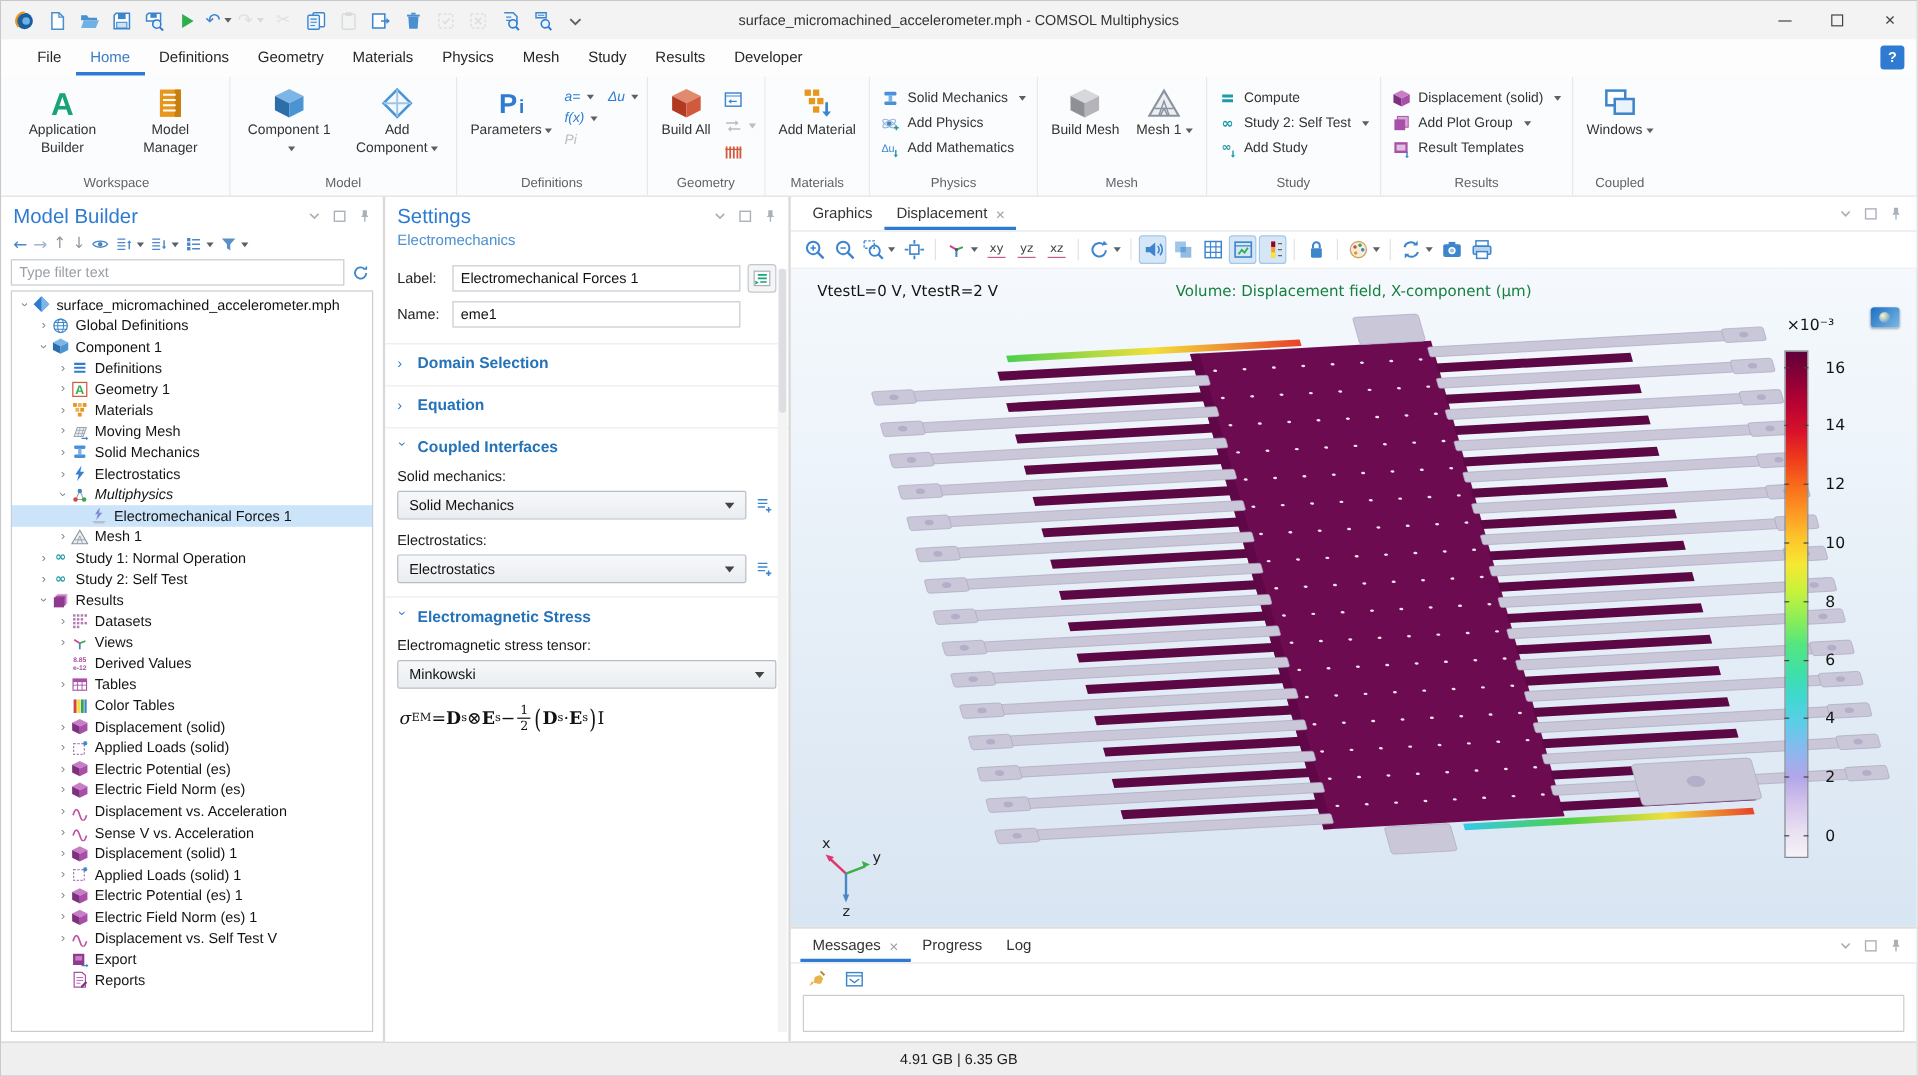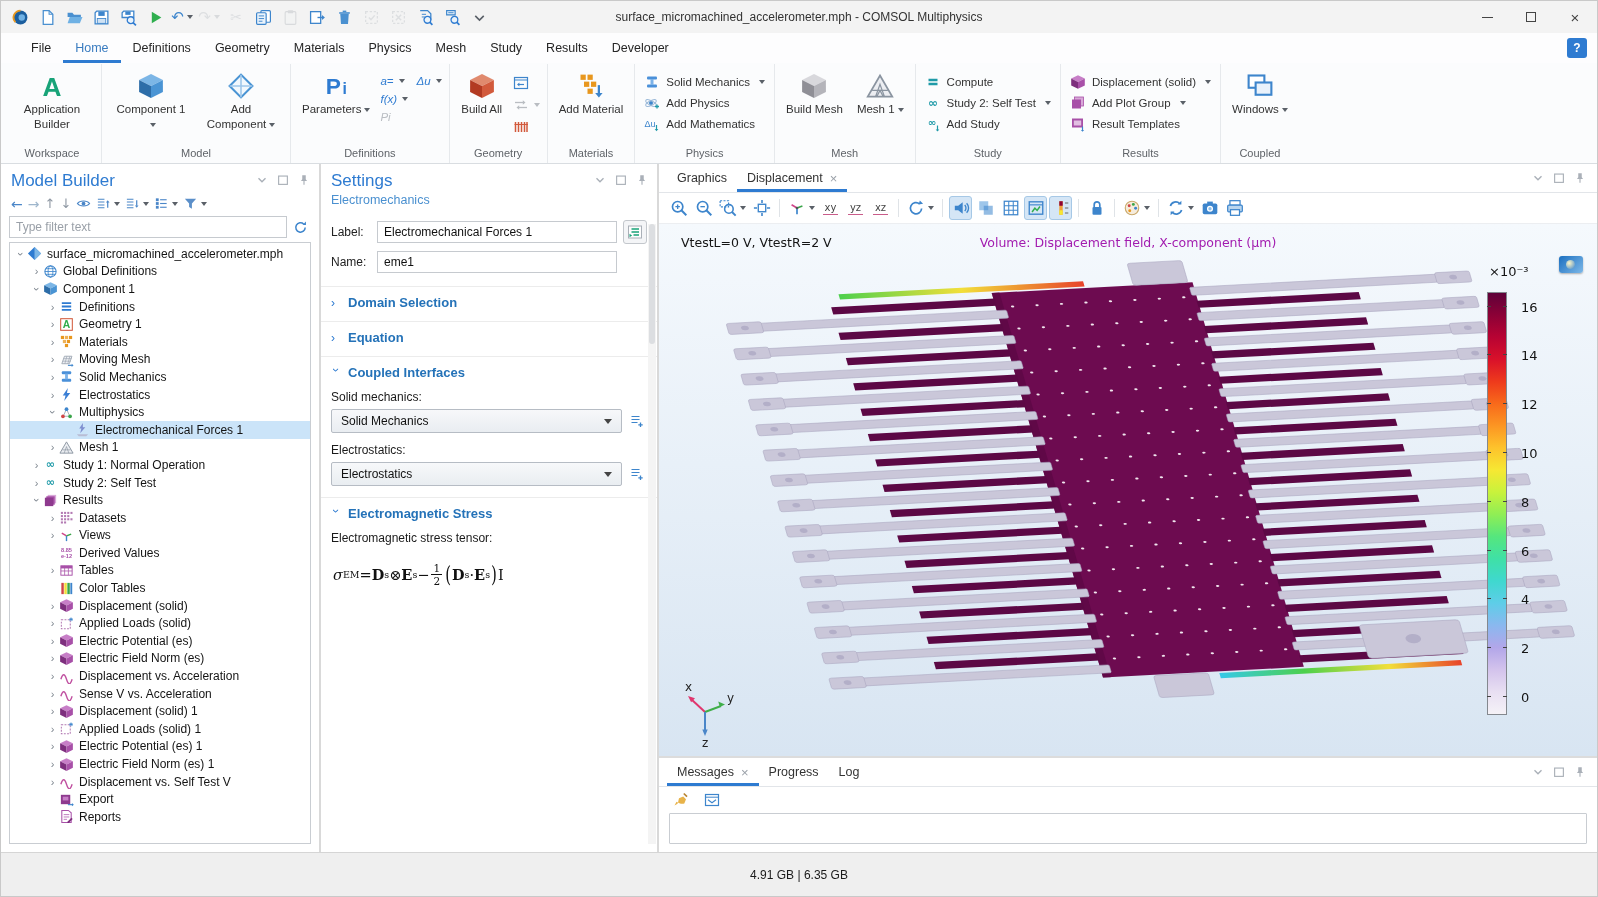--- a/index.html
+++ b/index.html
@@ -93,37 +93,37 @@
 .tab.active{box-shadow:inset 0 -3px 0 #2e7bd1}
 .tclose{color:#9aa0a8;font-size:13px}
 .gtabs .pctrl{position:absolute;right:10px;top:7px}
 .gtools{height:31px;display:flex;align-items:center;gap:2px;padding:0 8px;background:#fff;border-bottom:1px solid #eceef1;flex:none}
 .gbtn{height:24px;min-width:23px;display:inline-flex;align-items:center;justify-content:center;border-radius:3px;border:1px solid transparent;padding:0 1px}
 .gbtn.tog{background:#d5e6f6;border-color:#a6c8e6}
 .vsep{width:1px;height:18px;background:#dfe3e7;margin:0 4px;flex:none}
 .vchip{font:10px "DejaVu Sans",sans-serif;color:#444;border-bottom:1px solid #c95c8a;padding:1px 2px}
 .plot{flex:1;position:relative;overflow:hidden;min-height:0}
 .pann{position:absolute;left:22px;top:11px;font:12.5px "DejaVu Sans",sans-serif;color:#141414}
-.ptit{position:absolute;left:0;right:0;top:11px;text-align:center;font:12.5px "DejaVu Sans",sans-serif;color:#a21caf}
+.ptit{position:absolute;left:0;right:0;top:11px;text-align:center;font:12.5px "DejaVu Sans",sans-serif;color:#15803d}
 .plogo{position:absolute;right:14px;top:32px;width:24px;height:17px;border-radius:3px;background:linear-gradient(135deg,#1b6fc0,#7db8e8);box-shadow:0 1px 2px rgba(0,0,0,.3)}
 .plogo i{position:absolute;left:7px;top:4px;width:9px;height:9px;border-radius:50%;background:radial-gradient(circle at 35% 35%,#fdf6c8,#3d85cc)}
 #scene{position:absolute;inset:0;width:100%;height:100%}
 .legend{position:absolute;right:24px;top:40px;width:110px;height:485px;font-family:"DejaVu Sans",sans-serif;pointer-events:none}
 .lexp{position:absolute;top:0;left:26px;font-size:13px;color:#141414}
 .lbar{position:absolute;left:24px;top:28px;width:20px;height:423px;border:1px solid #84888e}
 .lt{position:absolute;left:58px;font-size:13px;color:#141414;transform:translateY(50%)}
 .ln{position:absolute;width:4px;height:1px;background:#444}
 .triad{position:absolute;left:16px;bottom:8px}
 
 .msgs{height:96px;background:#fff;display:flex;flex-direction:column;border-top:2px solid #dcdcdc;flex:none}
 .mtools{height:23px;display:flex;gap:8px;padding:3px 10px 0;align-items:center;flex:none}
 .minputwrap{flex:1;display:flex;padding:3px 10px 8px}
 .minput{flex:1;border:1px solid #c9cdd2;background:#fff;border-radius:1px}
 
-.statusbar{height:44px;background:#efefef;border-top:1px solid #d5d5d5;display:flex;align-items:center;justify-content:center;font-size:12px;color:#1a1a1a;flex:none}
+.statusbar{height:28px;background:#efefef;border-top:1px solid #d5d5d5;display:flex;align-items:center;justify-content:center;font-size:12px;color:#1a1a1a;flex:none}
 svg{display:block}
 </style>
 </head>
 <body>
 
 <div id="app">
 
   <div class="titlebar">
     <div class="qat" id="qat">
         <span class="qbtn">
@@ -299,20 +299,32 @@
           <div class="rlarge">
             <div class="ric">
               <span style="display: inline-flex; align-items: center; justify-content: center;">
                 <svg width="28" height="28" viewBox="0 0 16 16">
                   <text x="8" y="13.5" font-size="15" font-weight="bold" text-anchor="middle" fill="#18a378" font-family="Liberation Sans">A</text>
                 </svg>
               </span>
             </div>
             <div class="rlabel">Application Builder</div>
           </div>
+          <div class="rlarge">
+            <div class="ric">
+              <span style="display: inline-flex; align-items: center; justify-content: center;">
+                <svg width="28" height="28" viewBox="0 0 16 16">
+                  <rect x="3" y="1.5" width="10" height="13" fill="#e8971e"></rect>
+                  <rect x="10" y="1.5" width="3" height="13" fill="#c97f10"></rect>
+                  <path d="M4.5 4h6M4.5 6.5h6M4.5 9h6M4.5 11.5h6" stroke="#fff" stroke-width="1"></path>
+                </svg>
+              </span>
+            </div>
+            <div class="rlabel">Model Manager</div>
+          </div>
         </div>
         <div class="rglabel">Workspace</div>
       </div>
       <div class="rgroup">
         <div class="rbody">
           <div class="rlarge">
             <div class="ric">
               <span style="display: inline-flex; align-items: center; justify-content: center;">
                 <svg width="28" height="28" viewBox="0 0 16 16">
                   <path d="M8 1.2 14.8 4.6 8 8 1.2 4.6Z" fill="#7cb6e6"></path>
@@ -820,21 +832,21 @@
             <span class="texp">›</span>
             <span class="ticn">
               <span style="display: inline-flex; align-items: center; justify-content: center;">
                 <svg width="15" height="15" viewBox="0 0 16 16">
                   <path d="M9.5 1 4 9h3l-1.5 6L12 6.5H8.5z" fill="#3a7fd5"></path>
                 </svg>
               </span>
             </span>
             <span>Electrostatics</span>
           </div>
-          <div class="trow" style="padding-left: 36px;">
+          <div class="trow" style="padding-left: 36px; font-style: italic;">
             <span class="texp rot">›</span>
             <span class="ticn">
               <span style="display: inline-flex; align-items: center; justify-content: center;">
                 <svg width="15" height="15" viewBox="0 0 16 16">
                   <path d="M5.2 10.5 7.2 6m3.6 4.5L8.8 6M6 12h4" stroke="#98a2ac" stroke-width=".9" fill="none"></path>
                   <circle cx="8" cy="4.5" r="2" fill="#3d85cc"></circle>
                   <circle cx="4.2" cy="12" r="2" fill="#d04545"></circle>
                   <circle cx="11.8" cy="12" r="2" fill="#3aa54a"></circle>
                 </svg>
               </span>
@@ -1231,20 +1243,26 @@
               </span>
             </span>
         </div>
       </div>
       <div class="sect">
         <div class="shead">
           <span class="schev rot">›</span>
           <span>Electromagnetic Stress</span>
         </div>
         <div class="fieldcap">Electromagnetic stress tensor:</div>
+        <div class="drow">
+          <div class="dropdown">
+            <span>Minkowski</span>
+            <span class="dcaret"></span>
+          </div>
+        </div>
         <div class="eq" id="eq">
             <span class="it">σ</span>
             <sub>EM</sub>
             <span> = </span>
             <span class="v">D</span>
             <sub>s</sub>
             <span> ⊗ </span>
             <span class="v">E</span>
             <sub>s</sub>
             <span> − </span>

